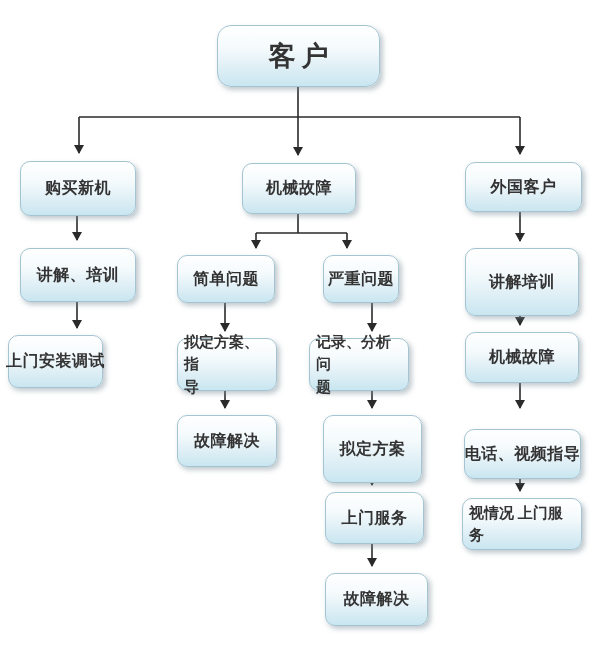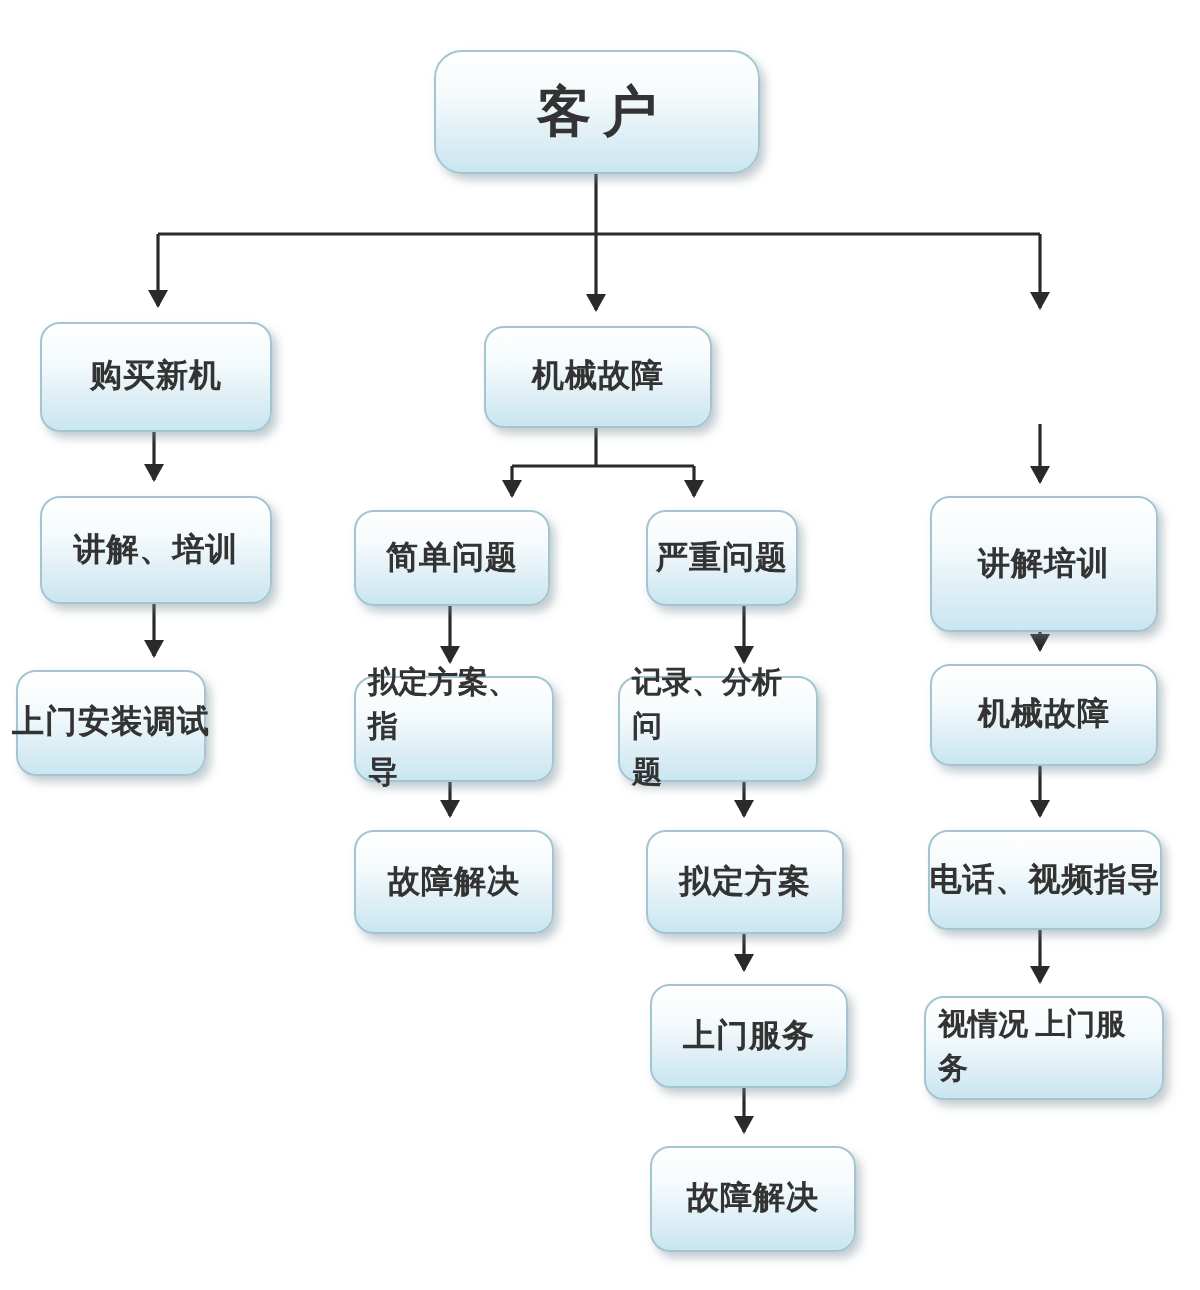--- a/index.html
+++ b/index.html
@@ -97,23 +97,24 @@
   <div class="node" style="left:242px;top:163px;width:114px;height:51px">机械故障</div>
   <div class="node" style="left:177px;top:255px;width:98px;height:48px">简单问题</div>
   <div class="node" style="left:323px;top:255px;width:76px;height:48px">严重问题</div>
 
   <div class="node wrap" style="left:177px;top:338px;width:100px;height:53px">拟定方案、指
 导</div>
   <div class="node" style="left:177px;top:415px;width:100px;height:52px">故障解决</div>
 
   <div class="node wrap" style="left:309px;top:338px;width:100px;height:53px">记录、分析问
 题</div>
-  <div class="node" style="left:323px;top:415px;width:99px;height:52px">拟定方案</div>
+  <div class="node" style="left:323px;top:415px;width:99px;height:68px">拟定方案</div>
   <div class="node" style="left:325px;top:492px;width:99px;height:52px">上门服务</div>
   <div class="node" style="left:325px;top:573px;width:103px;height:53px">故障解决</div>
 
+  <div class="node" style="left:465px;top:162px;width:117px;height:50px">外国客户</div>
   <div class="node" style="left:465px;top:248px;width:114px;height:68px">讲解培训</div>
   <div class="node" style="left:465px;top:332px;width:114px;height:51px">机械故障</div>
-  <div class="node" style="left:464px;top:415px;width:117px;height:50px">电话、视频指导</div>
+  <div class="node" style="left:464px;top:429px;width:117px;height:50px">电话、视频指导</div>
   <div class="node wrap" style="left:462px;top:498px;width:120px;height:52px">视情况 上门服
 务</div>
 
 </div>
 
 </body></html>

